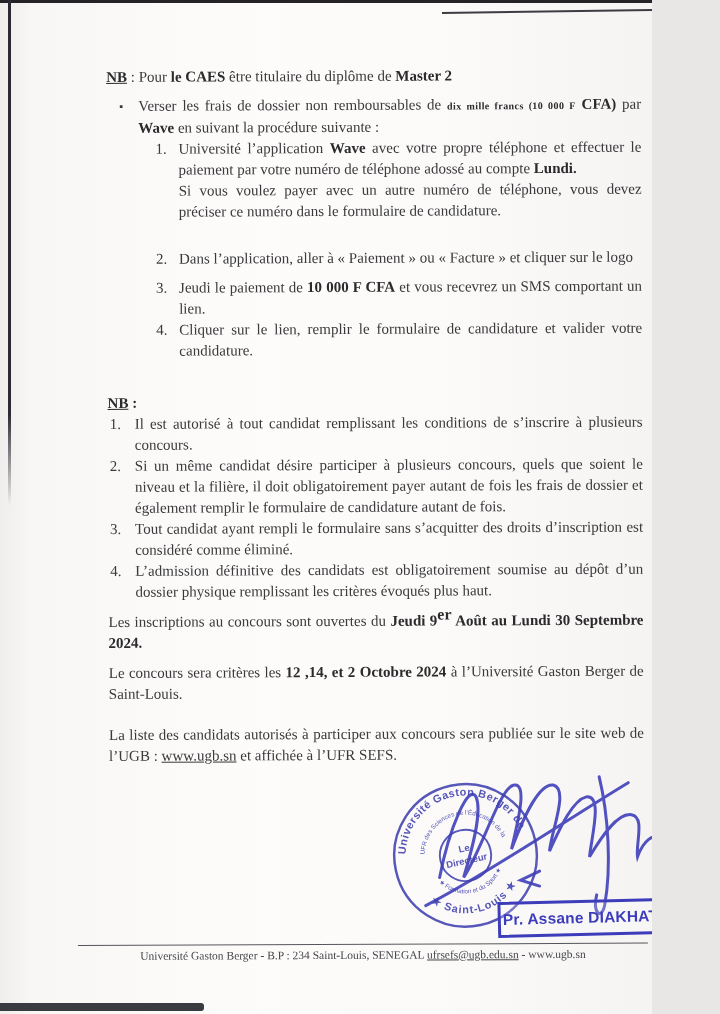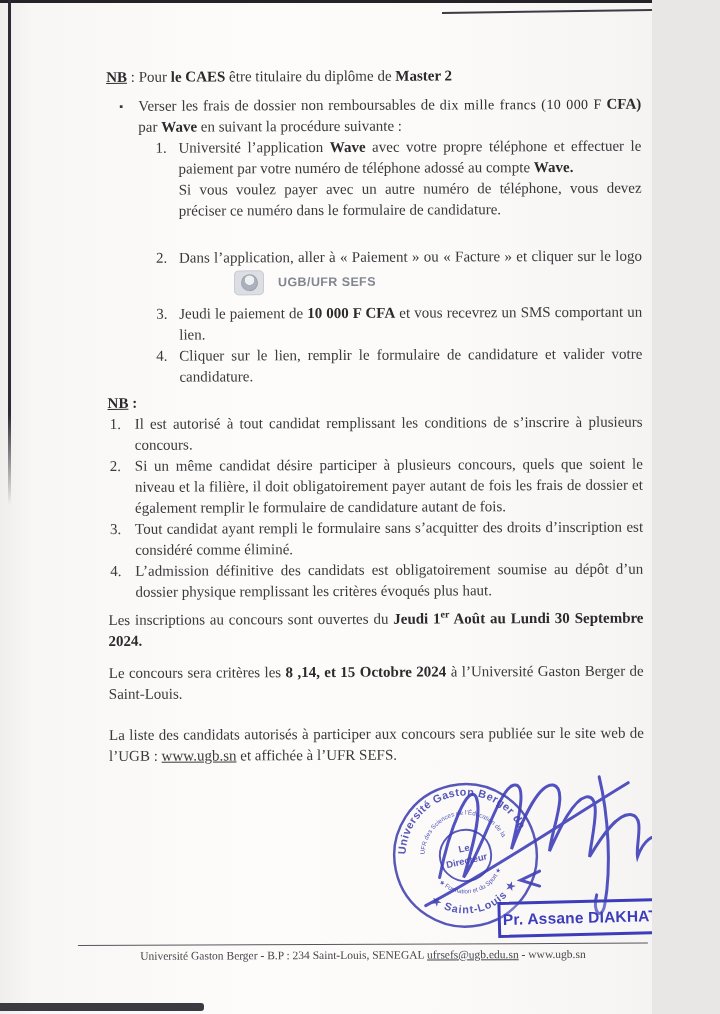--- a/index.html
+++ b/index.html
@@ -22,24 +22,24 @@
 
   
   .sec { position:absolute; left:108px; width:535px; font-size:15px; line-height:21px; text-align:justify; }
   .sec-top { top:66px; }
   .sec-nb2 { top:392px; }
   .sec-insc { top:604px; }
   .sec-conc { top:662px; }
   .sec-liste { top:724px; }
 
   .b { font-weight:bold; color:#2b2b2d; }
-  .b-small { font-weight:normal; color:#2b2b2d; font-size:14px; letter-spacing:0.4px; }
+  .b-small { font-weight:bold; color:#2b2b2d; font-size:10px; letter-spacing:0.4px; }
   .nb-label { font-weight:bold; text-decoration:underline; color:#2b2b2d; }
   .u-link { text-decoration:underline; }
-  sup { font-size:10px; }
+  sup { font-size:16px; }
 
   .bullet { position:relative; padding-left:32px; margin-top:8px; }
   .bullet .marker { position:absolute; left:13px; top:0; font-size:11px; }
 
   .step { position:relative; padding-left:72px; }
   .step .num { position:absolute; left:49px; top:0; }
   .step-2 { margin-top:26px; }
   .step-3 { margin-top:8px; }
 
   .applogo { display:inline-flex; align-items:center; gap:14px; margin-left:55px; vertical-align:-8px; }
@@ -85,34 +85,29 @@
       </div>
 
       <div class="bullet">
         <span class="marker">▪</span>
         <span>Verser les frais de dossier non remboursables de </span><span class="b-small">dix mille francs (10 000 F</span><span class="b"> CFA)</span><span> par </span><span class="b">Wave</span><span> en suivant la procédure suivante :</span>
       </div>
 
       <div class="step step-1">
         <span class="num">1.</span>
         <div>
-          <span>Université l’application </span><span class="b">Wave</span><span> avec votre propre téléphone et effectuer le paiement par votre numéro de téléphone adossé au compte </span><span class="b">Wave.</span>
+          <span>Université l’application </span><span class="b">Wave</span><span> avec votre propre téléphone et effectuer le paiement par votre numéro de téléphone adossé au compte </span><span class="b">Lundi.</span>
         </div>
         <div class="sub">Si vous voulez payer avec un autre numéro de téléphone, vous devez préciser ce numéro dans le formulaire de candidature.</div>
       </div>
 
       <div class="step step-2">
         <span class="num">2.</span>
         <div>
-          <span>Dans l’application, aller à « Paiement » ou « Facture » et cliquer sur le logo</span><span class="applogo">
-              <span class="emblem">
-                <span class="emblem-circle"></span>
-              </span>
-              <span class="lbl">UGB/UFR SEFS</span>
-            </span>
+          <span>Dans l’application, aller à « Paiement » ou « Facture » et cliquer sur le logo</span>
         </div>
       </div>
 
       <div class="step step-3">
         <span class="num">3.</span>
         <div>
           <span>Jeudi le paiement de </span><span class="b">10 000 F CFA</span><span> et vous recevrez un SMS comportant un lien.</span>
         </div>
       </div>
 
@@ -138,25 +133,25 @@
         <span class="num">3.</span>
         <div>Tout candidat ayant rempli le formulaire sans s’acquitter des droits d’inscription est considéré comme éliminé.</div>
       </div>
       <div class="note">
         <span class="num">4.</span>
         <div>L’admission définitive des candidats est obligatoirement soumise au dépôt d’un dossier physique remplissant les critères évoqués plus haut.</div>
       </div>
     </div>
 
     <div class="sec sec-insc">
-      <span>Les inscriptions au concours sont ouvertes du </span><span class="b">Jeudi 1</span><sup class="b">er</sup><span class="b"> Août au Lundi 30 Septembre 2024.</span>
+      <span>Les inscriptions au concours sont ouvertes du </span><span class="b">Jeudi 9</span><sup class="b">er</sup><span class="b"> Août au Lundi 30 Septembre 2024.</span>
     </div>
 
     <div class="sec sec-conc">
-      <span>Le concours sera critères les </span><span class="b">8 ,14, et 15 Octobre 2024</span><span> à l’Université Gaston Berger de Saint-Louis.</span>
+      <span>Le concours sera critères les </span><span class="b">12 ,14, et 2 Octobre 2024</span><span> à l’Université Gaston Berger de Saint-Louis.</span>
     </div>
 
     <div class="sec sec-liste">
       <span>La liste des candidats autorisés à participer aux concours sera publiée sur le site web de l’UGB : </span><span class="u-link">www.ugb.sn</span><span> et affichée à l’UFR SEFS.</span>
     </div>
 
     <svg class="signature" viewBox="0 0 250 170">
       <g fill="none" stroke="#3b3bb8" stroke-width="3" stroke-linecap="round" opacity="0.88">
         <path d="M 18 122 C 28 72, 48 26, 55 42 C 62 60, 46 108, 42 122 C 60 96, 78 34, 92 30 C 108 26, 95 72, 90 94 C 103 60, 118 28, 132 30 C 148 34, 130 76, 128 96 C 140 70, 152 45, 165 42 C 182 40, 170 82, 168 102 C 180 82, 196 58, 210 60 C 224 62, 214 90, 216 102 C 222 86, 232 78, 240 84"></path>
         <path d="M 4 150 C 60 122, 150 62, 207 28"></path>

